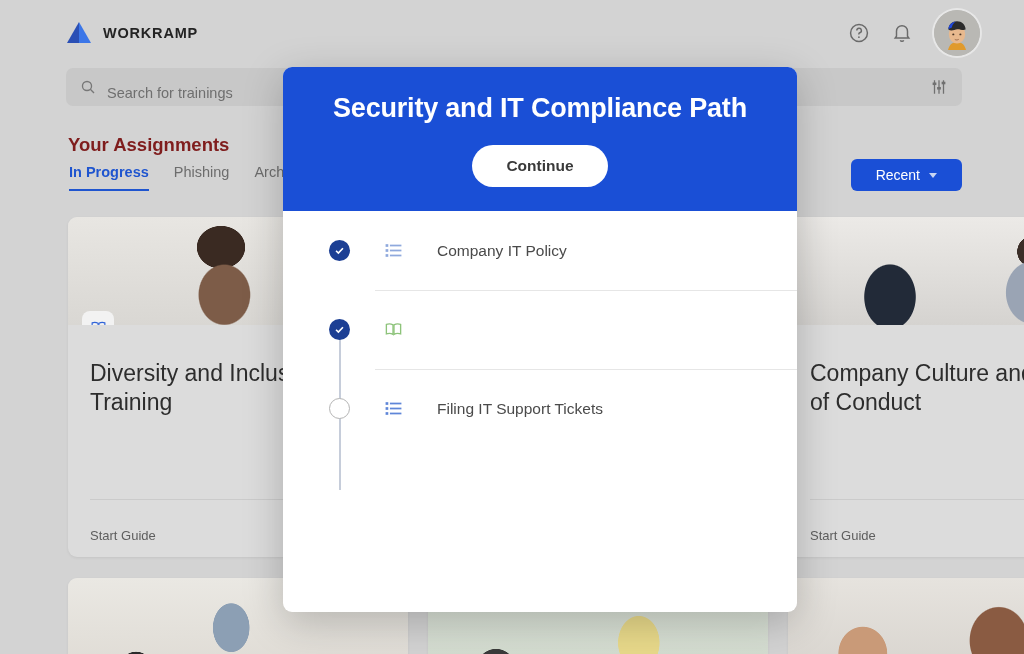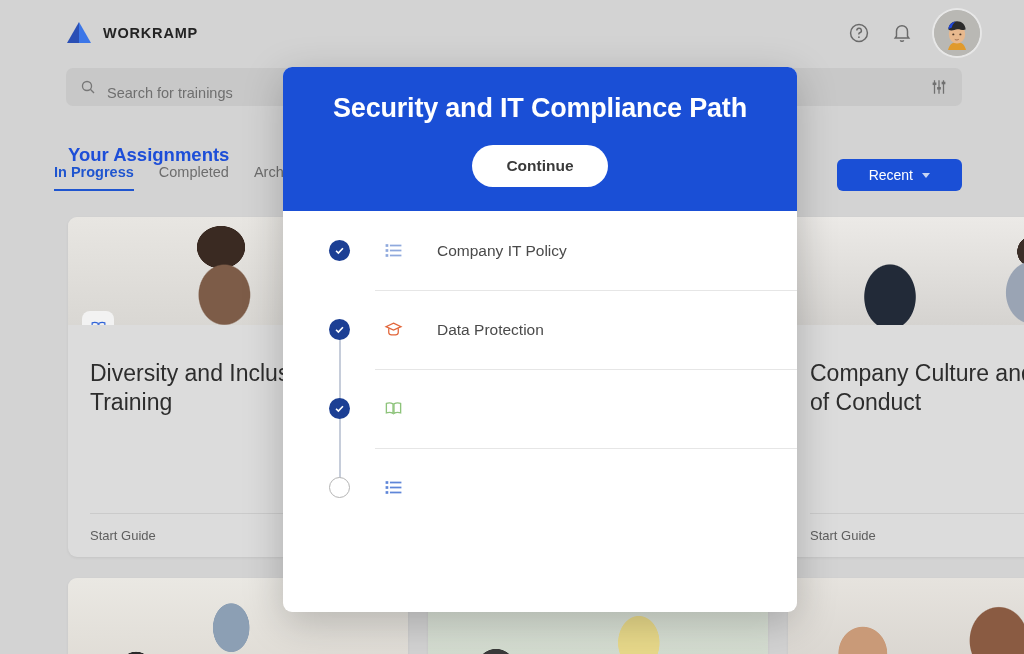--- a/index.html
+++ b/index.html
@@ -39,30 +39,30 @@
     position: absolute; left: 66px; top: 68px; width: 896px; height: 38px;
     background: #c8c8c8; border-radius: 7px;
     display: flex; align-items: center; padding: 0 14px;
   }
   .search-ic { width: 16px; height: 16px; color: #777; margin-right: 11px; }
   .search-ph { font-size: 14.5px; color: #6f6f6f; margin-top: 12px; }
   .filter-ic { margin-left: auto; width: 18px; height: 18px; color: #707070; }
 
   
   .sec-title {
-    position: absolute; left: 68px; top: 144px;
-    font-size: 18.5px; font-weight: bold; color: #1d4ed8;
-  }
-  .tabs { position: absolute; left: 54px; top: 164px; display: flex; gap: 25px; }
+    position: absolute; left: 68px; top: 134px;
+    font-size: 18.5px; font-weight: bold; color: #7f1d1d;
+  }
+  .tabs { position: absolute; left: 69px; top: 164px; display: flex; gap: 25px; }
   .tab { font-size: 14.5px; color: #6d6d6d; padding-bottom: 9px; }
   .tab.active { color: #1f55cf; font-weight: bold; border-bottom: 2.5px solid #1f55cf; }
   .recent-btn {
     position: absolute; right: 62px; top: 159px;
     background: #1a4fd6; color: #fff; font-size: 14px;
-    padding: 8px 32px; border-radius: 6px; display: flex; align-items: center; gap: 9px;
+    padding: 8px 25px; border-radius: 6px; display: flex; align-items: center; gap: 9px;
   }
   .caret { width: 0; height: 0; border-left: 4.5px solid transparent;
            border-right: 4.5px solid transparent; border-top: 5px solid #c8d5f3; }
 
   
   .card {
     position: absolute; background: #dcdcdc; border-radius: 9px; overflow: hidden;
     box-shadow: 0 1px 3px rgba(0,0,0,.07);
   }
   .card .thumb { height: 108px; position: relative; overflow: hidden; }
@@ -70,21 +70,21 @@
     position: absolute; left: 14px; bottom: -18px; width: 32px; height: 32px;
     background: #f2f2f2; border-radius: 8px;
     display: flex; align-items: center; justify-content: center;
   }
   .card .ttl {
     margin: 34px 22px 0 22px; font-size: 23px; line-height: 29px;
     color: #2d2d2d; font-weight: normal;
   }
   .card .foot {
     position: absolute; left: 22px; right: 22px; bottom: 14px;
-    border-top: 1px solid #cbcbcb; padding-top: 14px;
+    border-top: 1px solid #cbcbcb; padding-top: 28px;
     font-size: 13px; color: #5e5e5e;
   }
 
   
   .ph { position: absolute; inset: 0; }
   .ph1 { background:
       radial-gradient(ellipse 60px 70px at 46% 72%, #7d5c48 0%, #7d5c48 42%, transparent 44%),
       radial-gradient(ellipse 34px 30px at 45% 28%, #3a2a22 0%, #3a2a22 70%, transparent 72%),
       linear-gradient(#e8e6e2, #d9d7d3); }
   .ph2 { background:
@@ -213,21 +213,21 @@
           <rect x="3.5" y="6" width="5" height="3.4" fill="currentColor" stroke="none"></rect>
           <rect x="9.5" y="12" width="5" height="3.4" fill="currentColor" stroke="none"></rect>
           <rect x="15.5" y="5" width="5" height="3.4" fill="currentColor" stroke="none"></rect>
         </svg>
       </span>
     </div>
 
     <div class="sec-title">Your Assignments</div>
     <div class="tabs">
       <div class="tab active">In Progress</div>
-      <div class="tab">Completed</div>
+      <div class="tab">Phishing</div>
       <div class="tab">Archived</div>
     </div>
     <div class="recent-btn">
       <span>Recent</span>
       <span class="caret"></span>
     </div>
 
     <div class="card" style="left:68px; top:217px; width:340px; height:340px;">
       <div class="thumb">
         <div class="ph ph1"></div>
@@ -298,35 +298,20 @@
               <rect x="2" y="10.3" width="3.4" height="3.4"></rect>
                 <rect x="7.5" y="10.9" width="14.5" height="2.2"></rect>
               <rect x="2" y="16.6" width="3.4" height="3.4"></rect>
                 <rect x="7.5" y="17.2" width="14.5" height="2.2"></rect>
             </g>
           </svg>
         </span>
         <span class="step-label">Company IT Policy</span>
       </div>
 
-      <div class="step">
-        <span class="sep"></span>
-        <span class="bullet done">
-          <svg class="chk" viewBox="0 0 24 24" fill="none" stroke="currentColor" stroke-width="3.6">
-            <path d="M4.5 12.5 9.5 17.5 19.5 7"></path>
-          </svg>
-        </span>
-        <span class="step-ic">
-          <svg viewBox="0 0 24 24" width="19" height="19" fill="none" stroke="#e2663a" stroke-width="1.6">
-            <path d="M12 4 21.5 8.4 12 12.8 2.5 8.4z"></path>
-            <path d="M6 10.5v5.2c0 1.8 2.8 3.2 6 3.2s6-1.4 6-3.2v-5.2"></path>
-          </svg>
-        </span>
-        <span class="step-label">Data Protection</span>
-      </div>
 
       <div class="step">
         <span class="sep"></span>
         <span class="bullet done">
           <svg class="chk" viewBox="0 0 24 24" fill="none" stroke="currentColor" stroke-width="3.6">
             <path d="M4.5 12.5 9.5 17.5 19.5 7"></path>
           </svg>
         </span>
         <span class="step-ic">
           <svg viewBox="0 0 24 24" width="19" height="19" fill="none" stroke="#8dc37a" stroke-width="1.7">
@@ -344,18 +329,19 @@
             <g fill="#5f86d8">
               <rect x="2" y="4" width="3.4" height="3.4"></rect>
                 <rect x="7.5" y="4.6" width="14.5" height="2.2"></rect>
               <rect x="2" y="10.3" width="3.4" height="3.4"></rect>
                 <rect x="7.5" y="10.9" width="14.5" height="2.2"></rect>
               <rect x="2" y="16.6" width="3.4" height="3.4"></rect>
                 <rect x="7.5" y="17.2" width="14.5" height="2.2"></rect>
             </g>
           </svg>
         </span>
+        <span class="step-label">Filing IT Support Tickets</span>
       </div>
 
     </div>
   </div>
 
 </div>
 
 </body></html>

